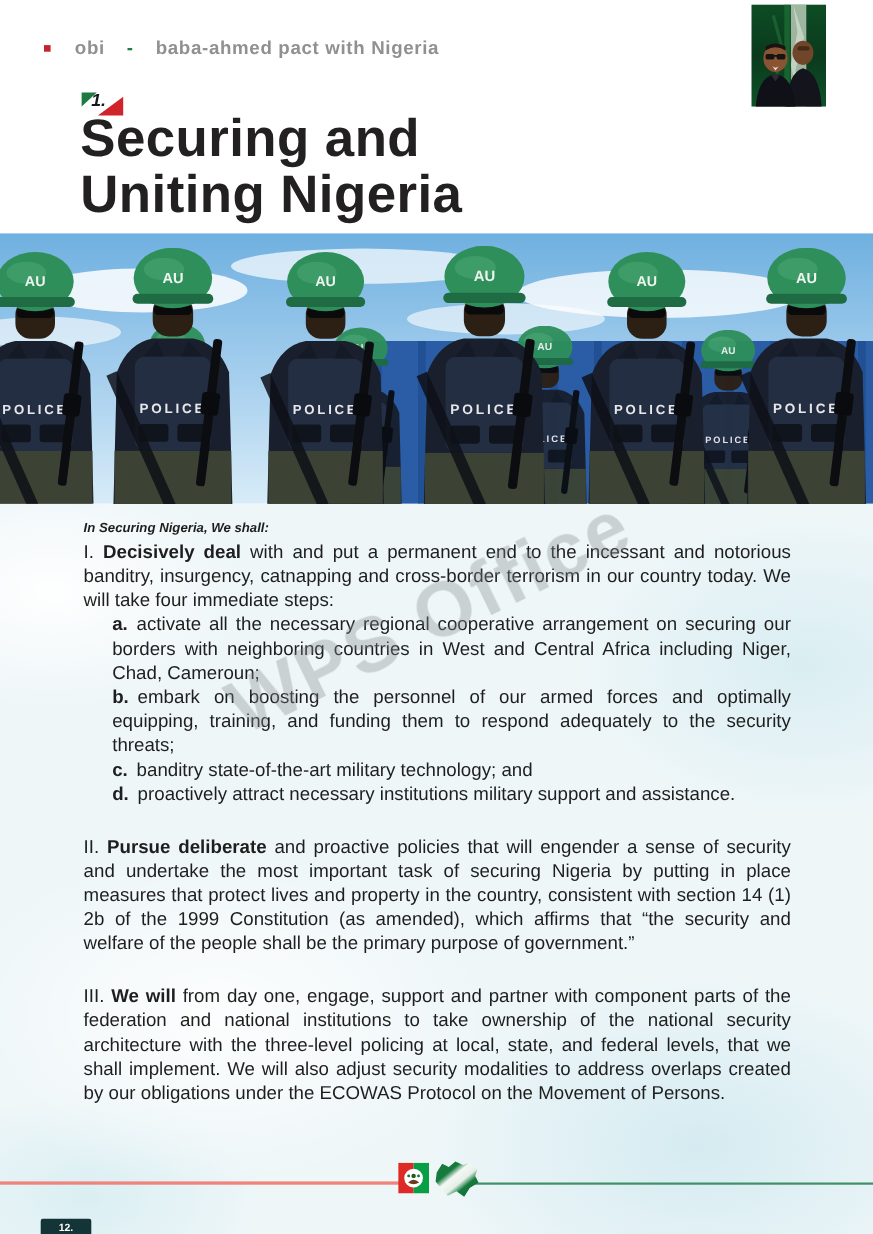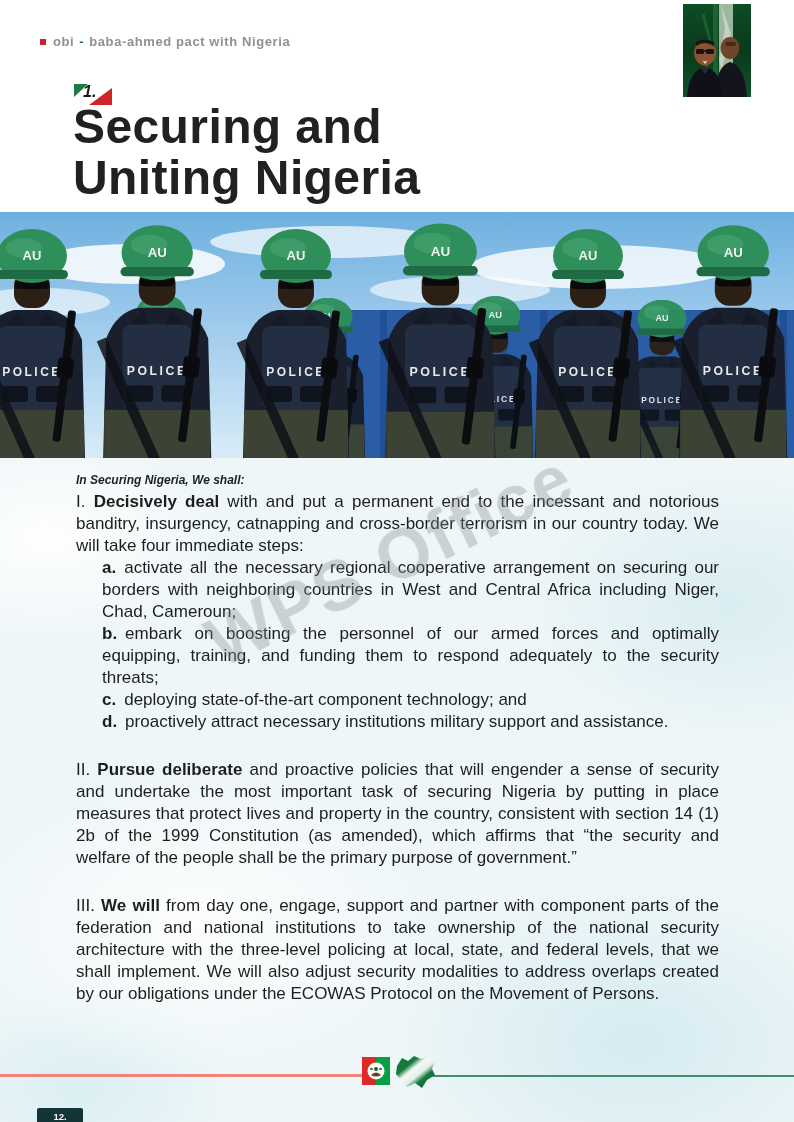--- a/index.html
+++ b/index.html
@@ -11,21 +11,21 @@
     background:
       radial-gradient(ellipse 280px 170px at 6% 12%, rgba(255,255,255,.95), rgba(255,255,255,0) 65%),
       radial-gradient(ellipse 320px 210px at 92% 22%, rgba(214,236,241,.85), rgba(214,236,241,0) 65%),
       radial-gradient(ellipse 420px 260px at 25% 70%, rgba(255,255,255,.85), rgba(255,255,255,0) 60%),
       radial-gradient(ellipse 380px 240px at 80% 88%, rgba(210,234,240,.9), rgba(210,234,240,0) 65%),
       radial-gradient(ellipse 260px 160px at 10% 95%, rgba(216,238,242,.9), rgba(216,238,242,0) 60%),
       #eef6f8;}
 
   
   .header{position:absolute;left:40px;top:34px;display:flex;align-items:center;
-    font-size:13px;font-weight:bold;letter-spacing:.6px;color:#8f9092;}
+    font-size:17px;font-weight:bold;letter-spacing:.6px;color:#8f9092;gap:15px;}
   .header .bullet{width:6px;height:6px;background:#c8232b;margin-right:7px;display:inline-block;}
   .header .sep{color:#1d7a43;margin:0 5px;font-weight:bold;}
 
   .duo-photo{position:absolute;left:683px;top:4px;width:68px;height:93px;}
 
   
   .badge{position:absolute;left:74px;top:83px;width:40px;height:24px;}
   .badge .num{position:absolute;left:9px;top:0px;font-size:16px;font-weight:bold;font-style:italic;color:#17181a;}
 
   
@@ -206,21 +206,21 @@
     </p>
 
     <div class="sub-list">
       <div class="sub-item">
         <span class="sub-label">a.</span><span>activate all the necessary regional cooperative arrangement on securing our borders with neighboring countries in West and Central Africa including Niger, Chad, Cameroun;</span>
       </div>
       <div class="sub-item">
         <span class="sub-label">b.</span><span>embark on boosting the personnel of our armed forces and optimally equipping, training, and funding them to respond adequately to the security threats;</span>
       </div>
       <div class="sub-item">
-        <span class="sub-label">c.</span><span>deploying state-of-the-art component technology; and</span>
+        <span class="sub-label">c.</span><span>banditry state-of-the-art military technology; and</span>
       </div>
       <div class="sub-item">
         <span class="sub-label">d.</span><span>proactively attract necessary institutions military support and assistance.</span>
       </div>
     </div>
 
     <p class="para gap">
       <span>II. </span><b>Pursue deliberate</b><span> and proactive policies that will engender a sense of security and undertake the most important task of securing Nigeria by putting in place measures that protect lives and property in the country, consistent with section 14 (1) 2b of the 1999 Constitution (as amended), which affirms that “the security and welfare of the people shall be the primary purpose of government.”</span>
     </p>
 

